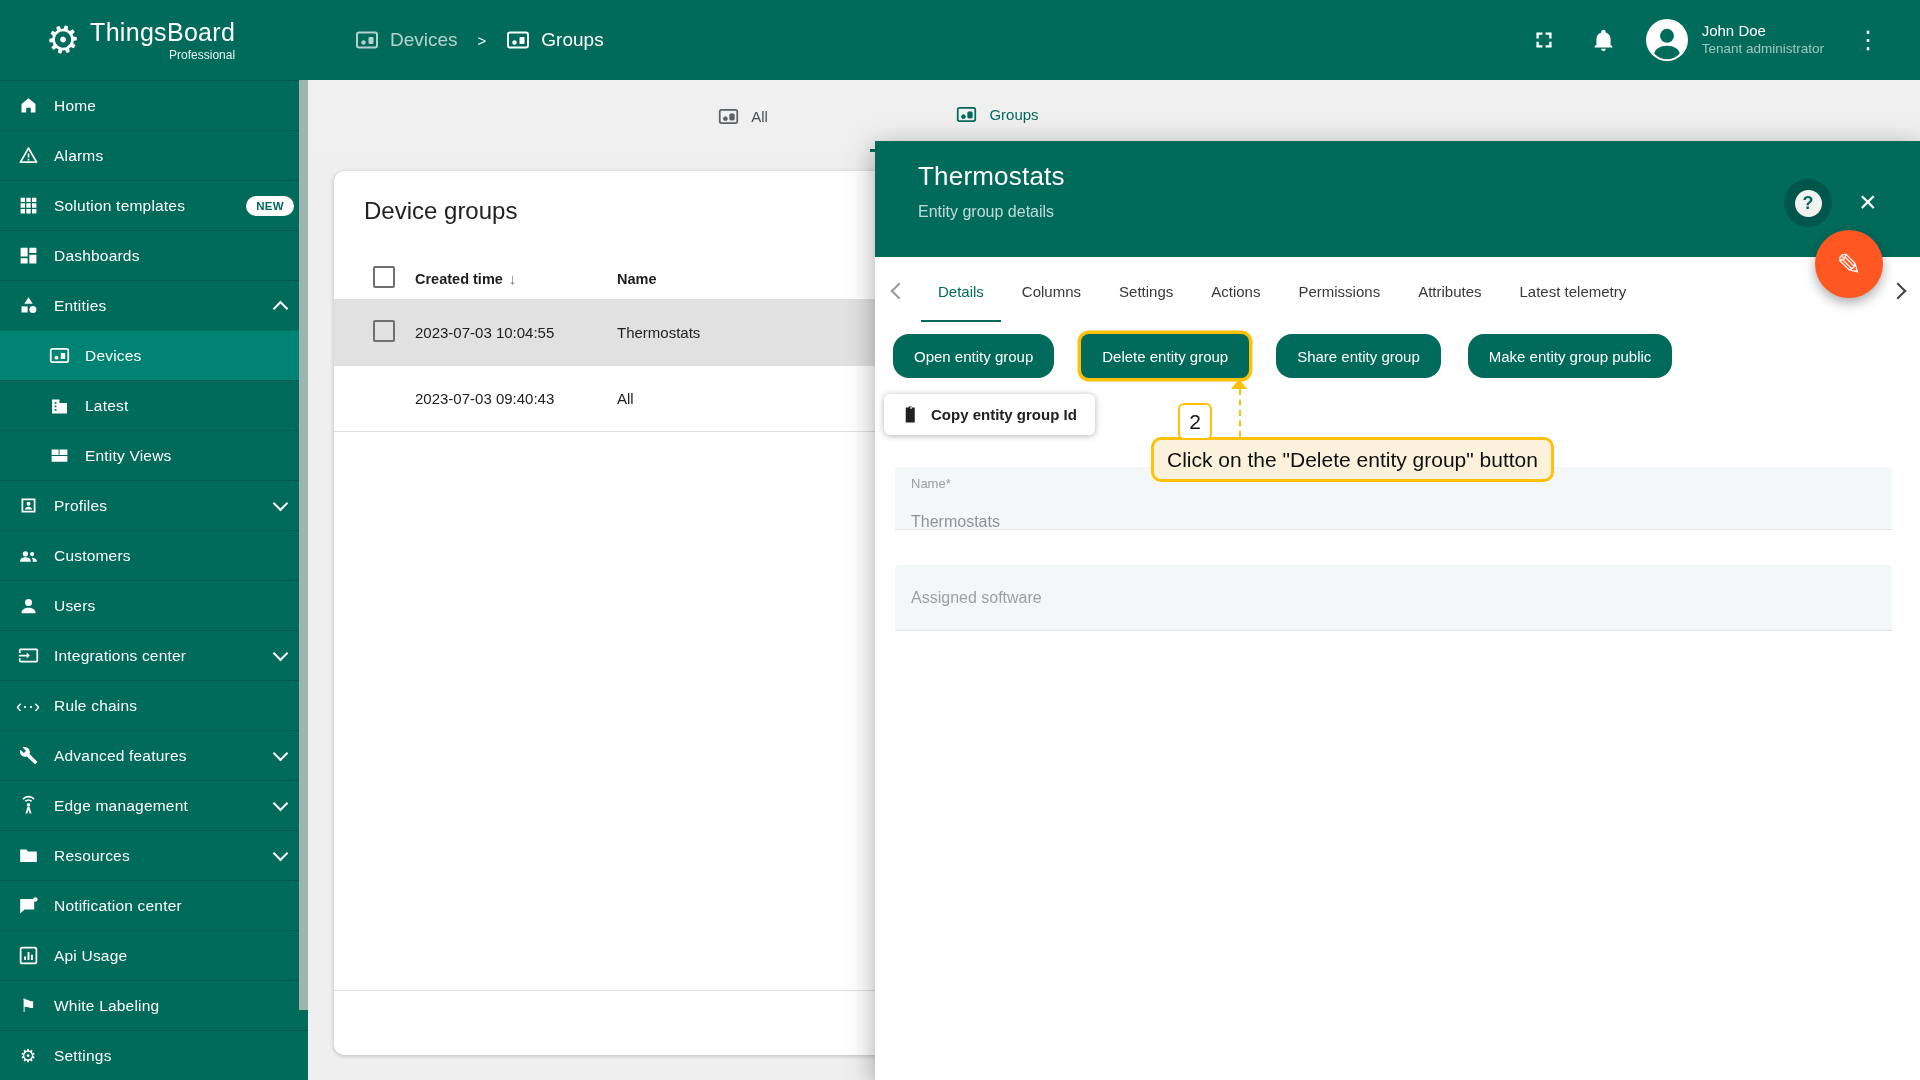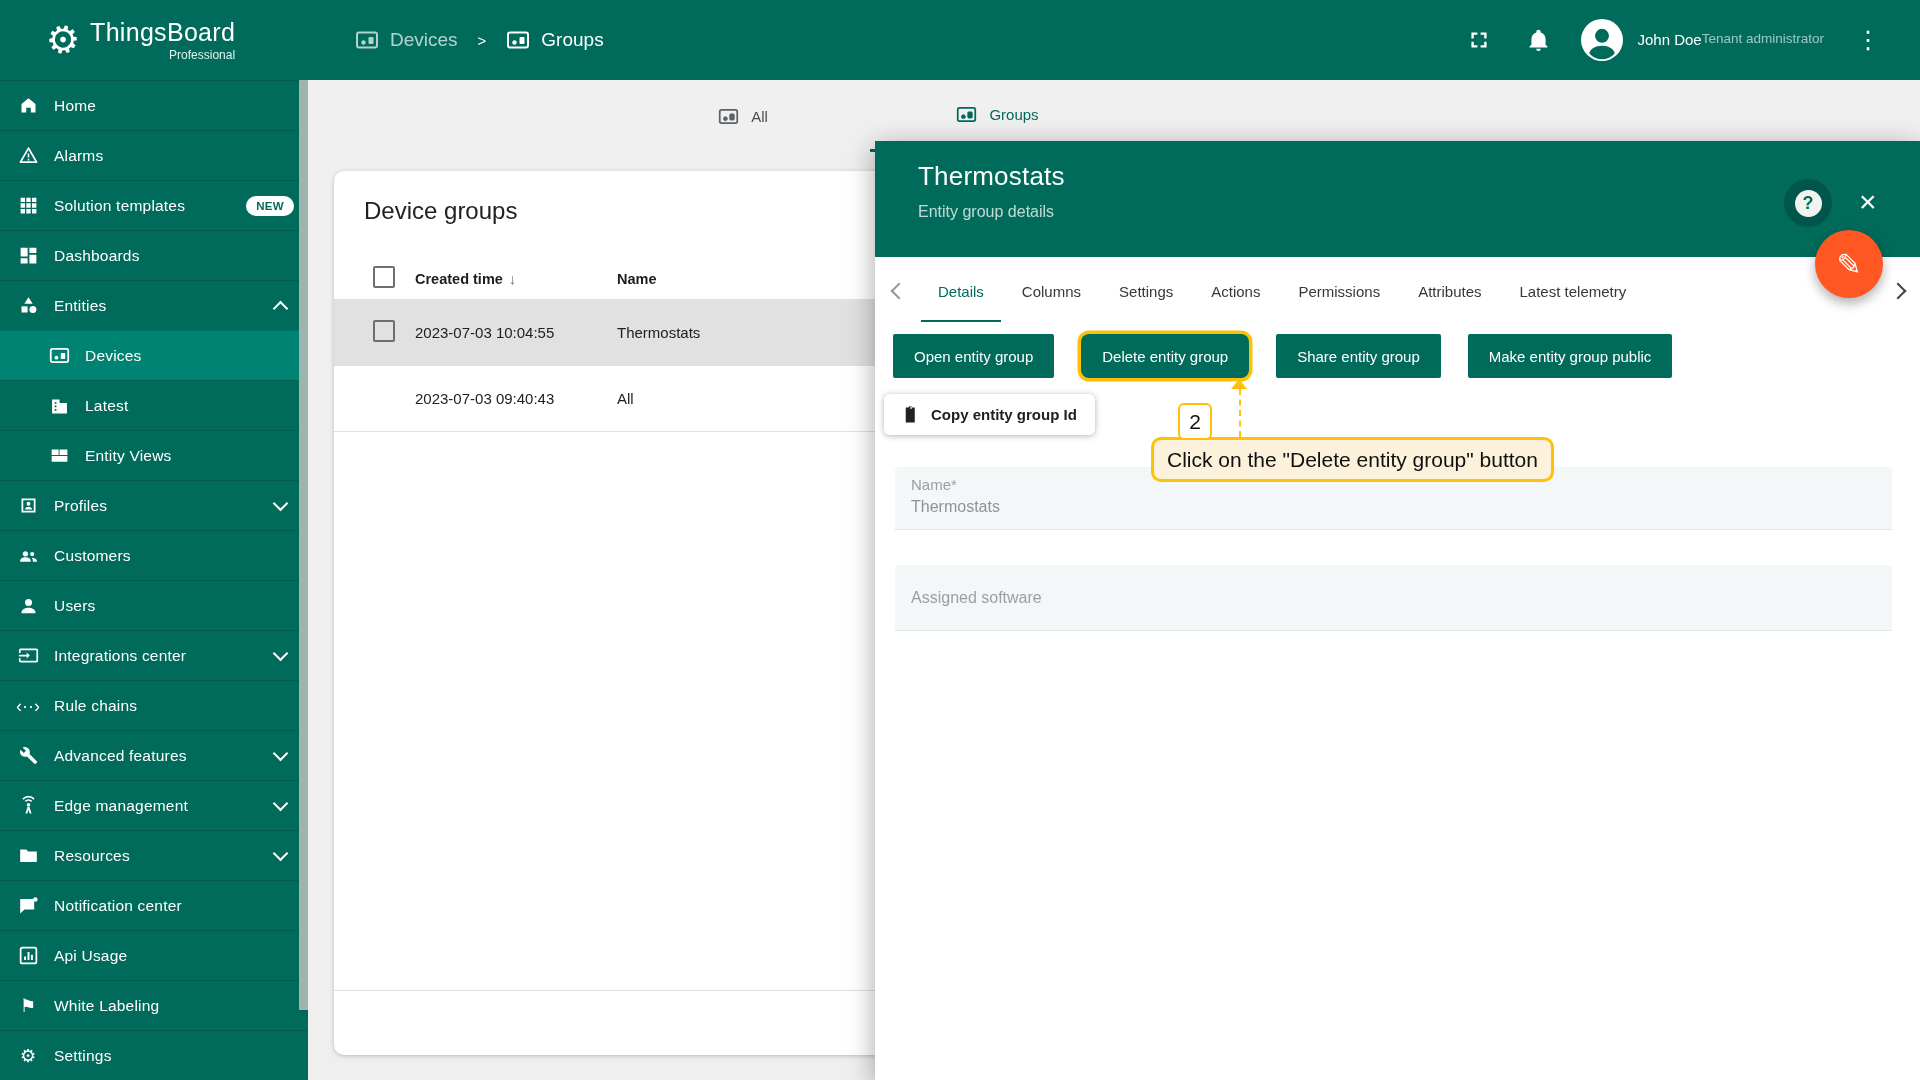--- a/index.html
+++ b/index.html
@@ -35,21 +35,21 @@
   .crumb svg{width:24px;height:24px}
   .crumb.dim{color:rgba(255,255,255,.70)}
   .crumb-sep{font-size:15px;margin:0 20px;color:#fff}
   .top-right{margin-left:auto;display:flex;align-items:center}
   .icon-btn{background:none;border:none;color:#fff;cursor:pointer;padding:0;display:flex;align-items:center}
   .fullscreen-btn svg{width:26px;height:26px;fill:#fff}
   .bell-btn{margin-left:34px}
   .bell-btn svg{width:25px;height:25px;fill:#fff}
   .avatar{margin-left:30px;width:42px;height:42px;border-radius:50%;background:#fff;display:flex;align-items:center;justify-content:center}
   .avatar svg{width:40px;height:40px;fill:var(--primary,#006a5b)}
-  .user-block{margin-left:14px;display:flex;flex-direction:row;line-height:1.25}
+  .user-block{margin-left:14px;display:flex;flex-direction:column;line-height:1.25}
   .user-name{font-size:15px;color:#fff}
   .user-role{font-size:13.5px;color:rgba(255,255,255,.62)}
   .more-btn{margin-left:26px;font-size:24px;color:#fff;background:none;border:none;cursor:pointer}
   
   .tabstrip{position:absolute;left:308px;top:80px;width:1612px;height:72px;background:#f0f0f0}
   .etab{position:absolute;top:0;height:100%;display:flex;align-items:center;justify-content:center;gap:12px;
         font-size:15px;font-weight:500;cursor:pointer;box-sizing:border-box}
   .etab svg{width:21px;height:21px}
   .etab-all{left:345px;width:180px;color:#4a4f52}
   .etab-all svg{fill:#5c6165;stroke:#5c6165}
@@ -86,36 +86,36 @@
   .panel-tabs{height:68px;display:flex;align-items:center;box-sizing:border-box;padding:0 16px 0 18px}
   .ptab{font-size:15px;font-weight:500;color:#383838;height:100%;display:flex;align-items:center;
         position:relative;cursor:pointer;margin:0 19px;white-space:nowrap}
   .ptab.active{color:var(--primary,#006a5b)}
   .ptab.active::after{content:"";position:absolute;left:-17px;right:-17px;bottom:3px;height:2.5px;
                       background:var(--primary,#006a5b)}
   .ptab-chev{width:10px;height:10px;border-right:2.2px solid #444;border-bottom:2.2px solid #444;cursor:pointer;flex:none}
   .ptab-chev.left{transform:rotate(135deg);margin-right:14px;border-color:#9a9a9a}
   .ptab-chev.right{transform:rotate(-45deg);margin-left:auto}
   .actions-row{position:absolute;top:193px;left:18px;display:flex;gap:27px}
-  .btn-teal{height:44px;background:var(--primary,#006a5b);color:#fff;border:none;border-radius:2px;
+  .btn-teal{height:44px;background:var(--primary,#006a5b);color:#fff;border:none;border-radius:16px;
             font-size:15px;font-weight:500;font-family:inherit;padding:0 21px;cursor:pointer;white-space:nowrap}
   .btn-teal.highlighted{box-shadow:0 0 0 3.5px var(--highlight-gold,#ffc107);border-radius:8px}
   .copy-row{position:absolute;top:253px;left:9px}
   .btn-copy{height:41px;background:#fff;border:none;border-radius:6px;box-shadow:0 1px 6px rgba(0,0,0,.3);
             font-size:15px;font-weight:700;font-family:inherit;color:#212121;display:flex;align-items:center;
             gap:11px;padding:0 18px;cursor:pointer}
   .btn-copy svg{width:18px;height:18px;fill:#212121}
   .fields{position:absolute;top:326px;left:20px;right:28px}
   .field{background:var(--field-bg,#f4f7f8);border-bottom:1px solid #e2e6e8;border-radius:4px 4px 0 0;
          padding:0 16px;box-sizing:border-box}
   .field input,.field textarea{background:transparent;border:none;outline:none;width:100%;
          font-family:inherit;font-size:16px;color:#8d9499;padding:0}
   .field input::placeholder,.field textarea::placeholder{color:#98a0a4;opacity:1}
   .f-name{height:63px;padding-top:9px}
-  .f-label{font-size:15px;color:#98a0a4;display:block;margin-bottom:5px}
+  .f-label{font-size:13px;color:#98a0a4;display:block;margin-bottom:22px}
   .f-mid{height:66px;display:flex;align-items:center}
   .f-firmware{margin-top:37px}
   .f-software{margin-top:35px}
   .f-desc{margin-top:32px;height:94px;padding-top:18px}
   .f-desc textarea{height:62px;resize:both}
   
   .tut{position:absolute;z-index:40}
   .tut-triangle{left:1231px;top:379px;width:0;height:0;border-left:8px solid transparent;
                 border-right:8px solid transparent;border-bottom:10px solid var(--highlight-gold,#ffc107)}
   .tut-line{left:1239px;top:389px;height:48px;border-left:2.5px dashed var(--highlight-gold,#ffc107)}

